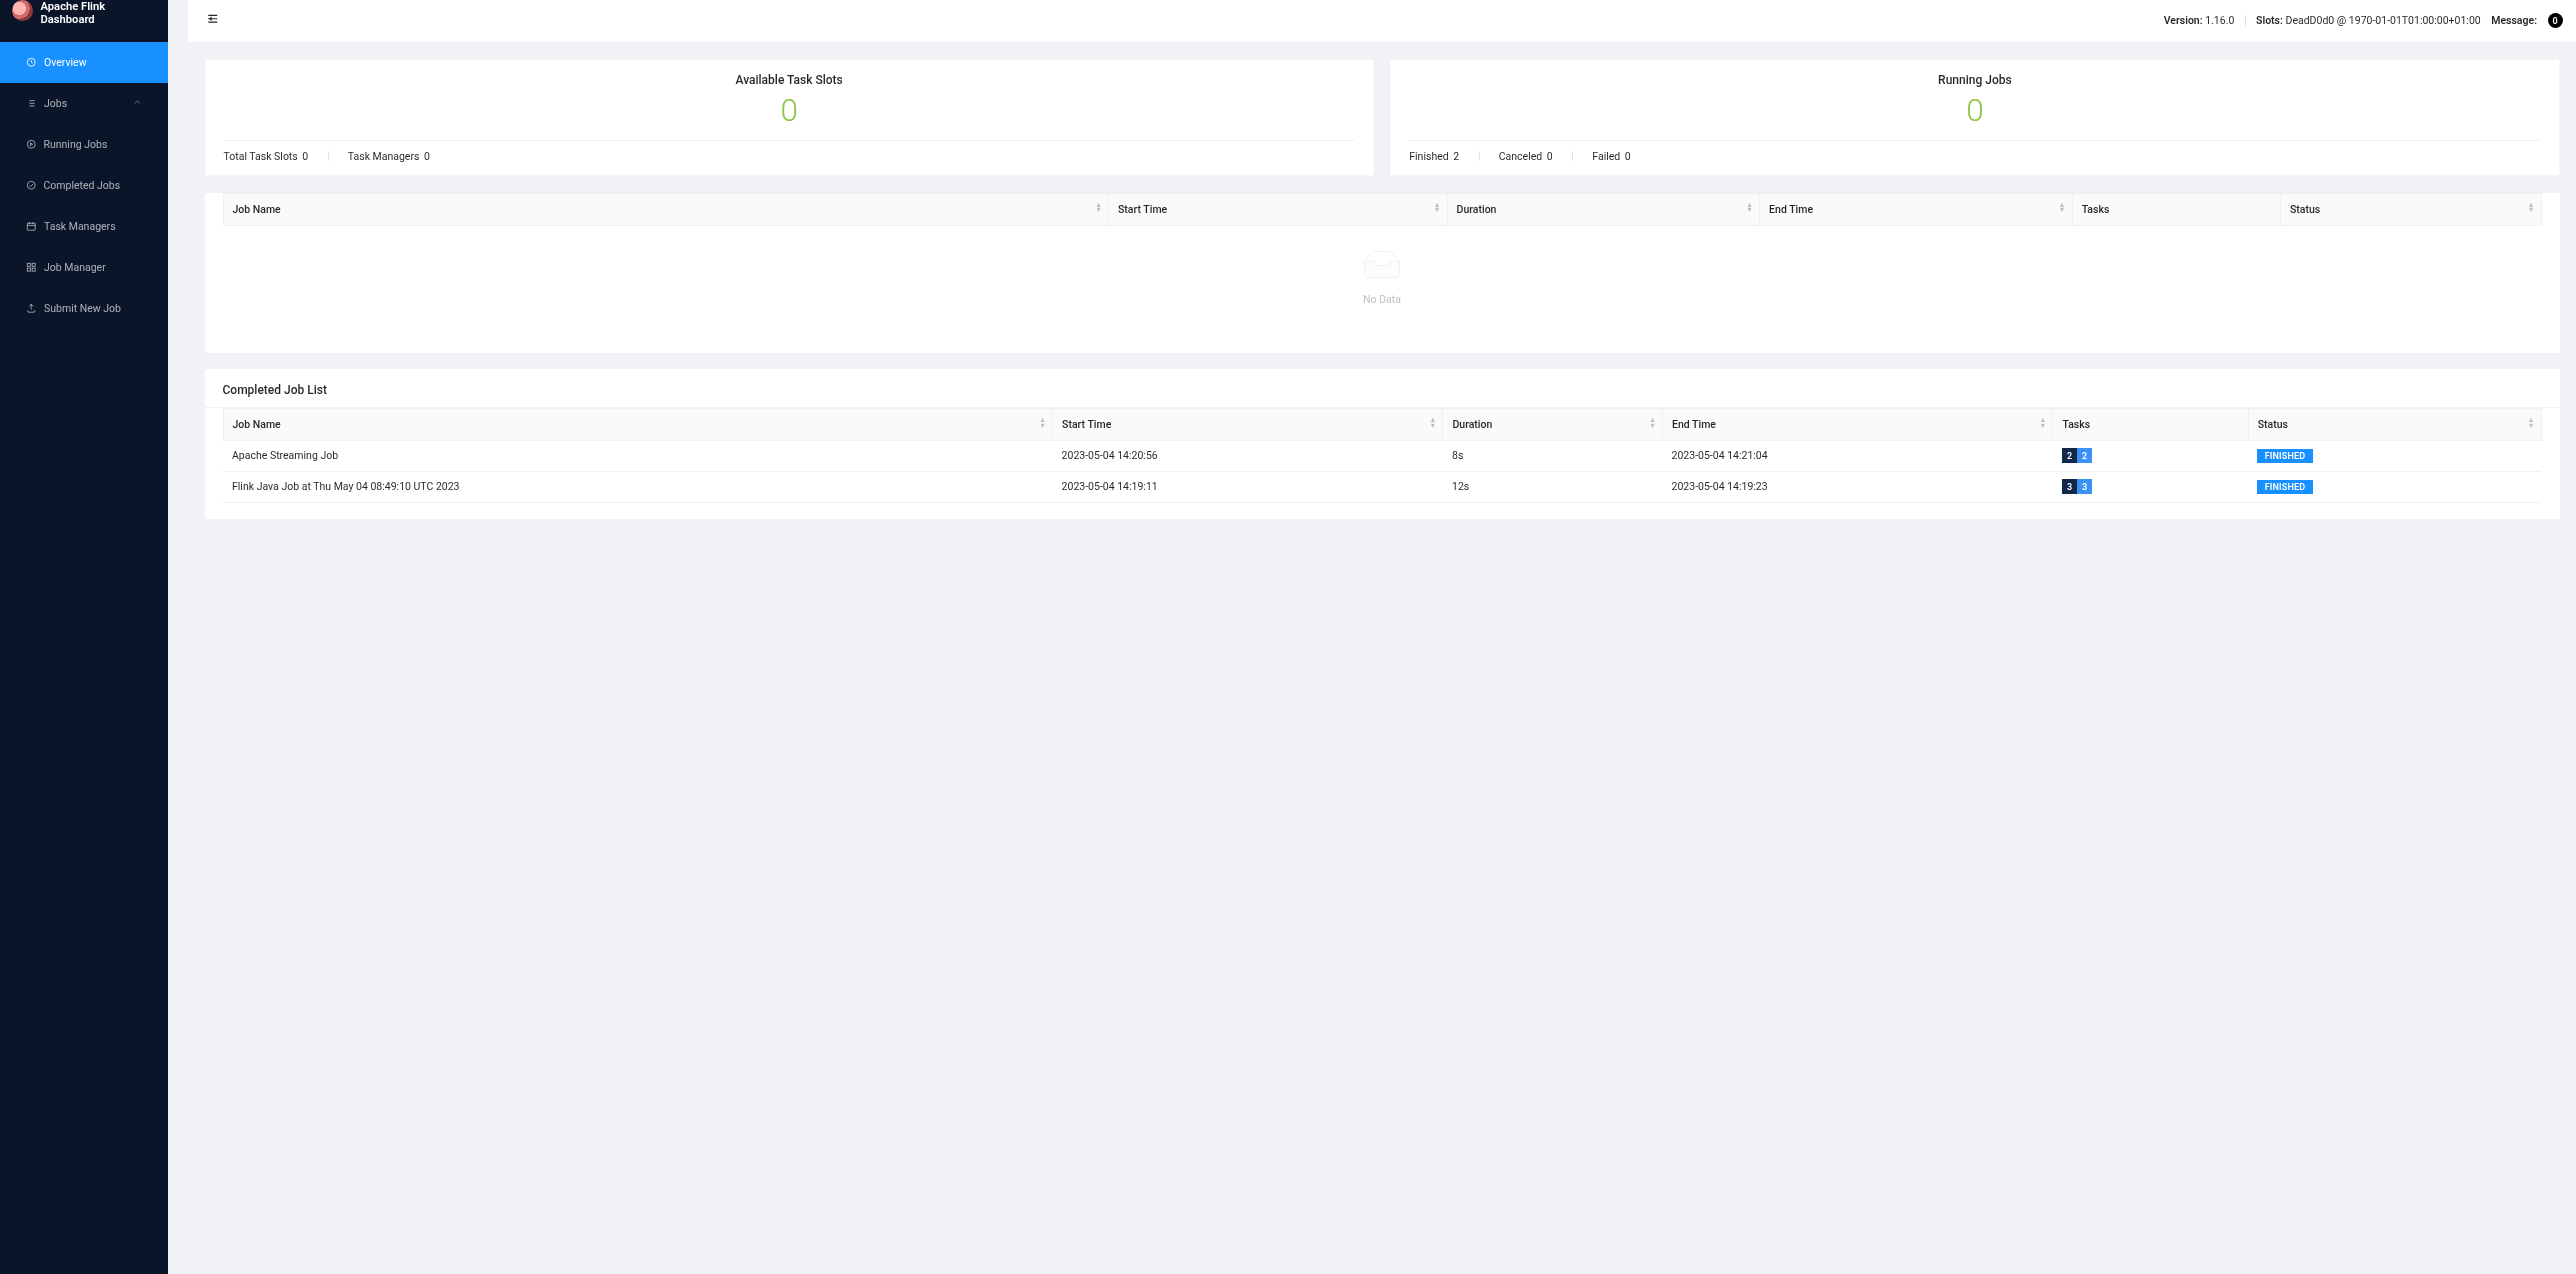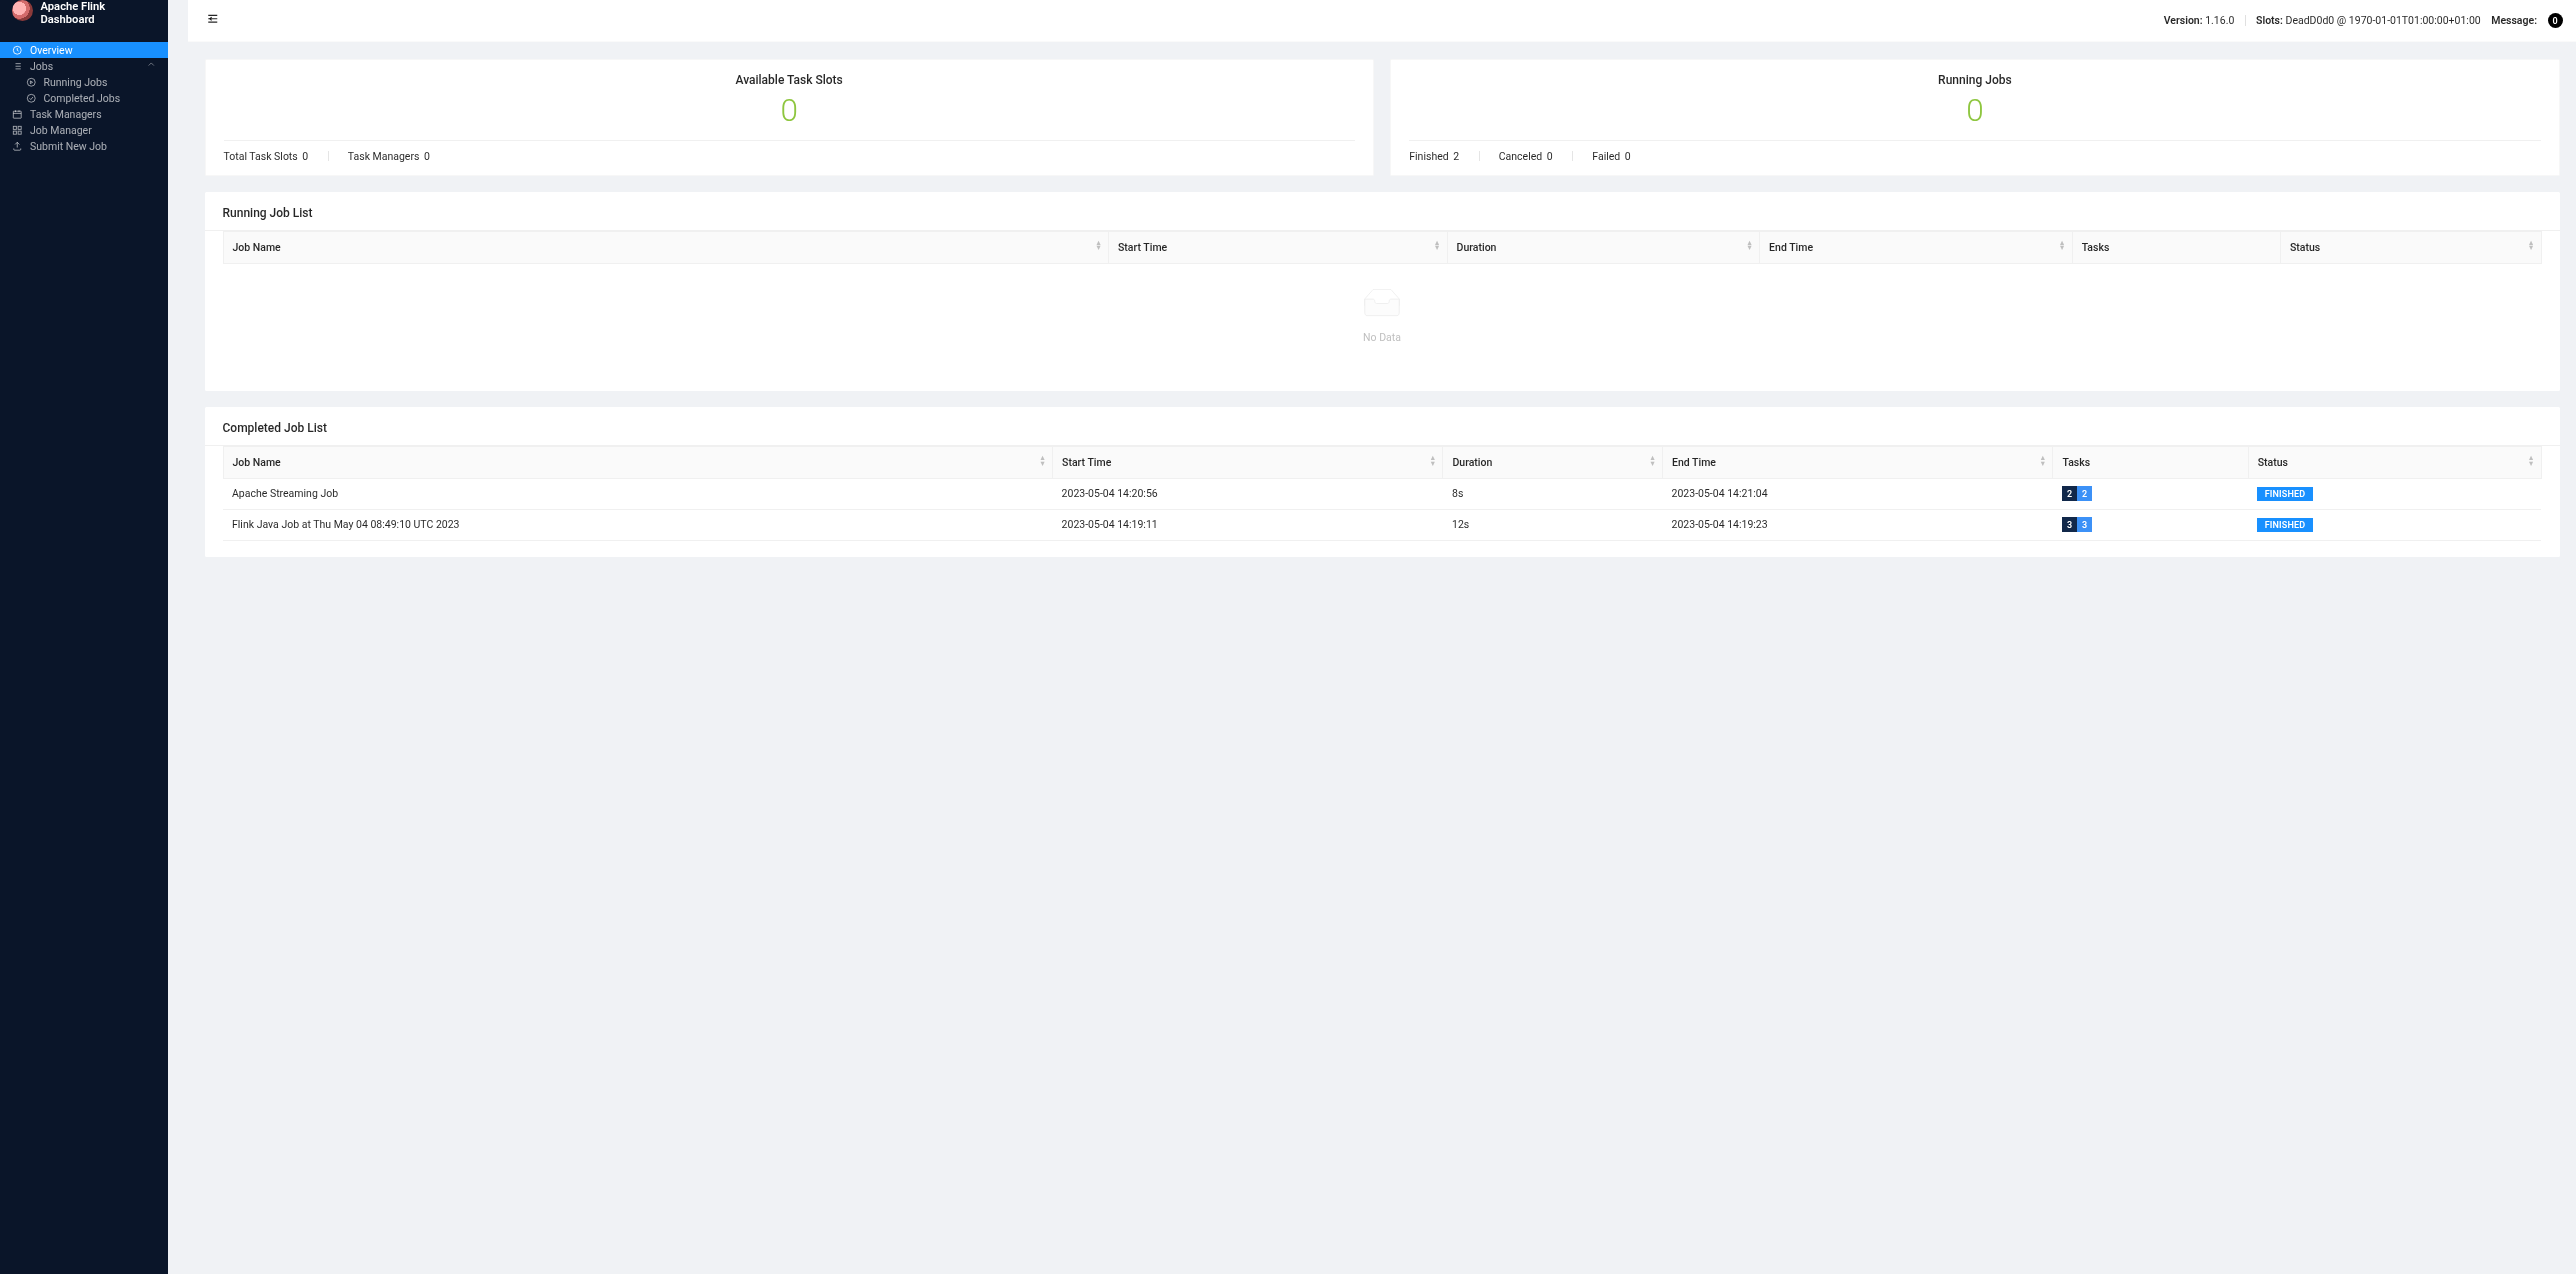--- a/index.html
+++ b/index.html
@@ -26,22 +26,22 @@
       font-size: 11.2px;
     }
     .logo-img {
       width: 21px; height: 21px; border-radius: 50%;
       background: radial-gradient(circle at 35% 40%, #ffb3b3 0 35%, #d36b6b 36% 55%, #8b3a3a 56% 100%);
       position: relative; flex-shrink:0;
     }
     .sidebar-menu { list-style: none; }
     .menu-item {
       display: flex; align-items: center;
-      padding: 0 12px;
-      height: 16px;
+      padding: 0 26px;
+      height: 41px;
       cursor: pointer;
       gap: 7.5px;
       font-size: 10.5px;
     }
     .menu-item.selected { background: #1890ff; color: #fff; }
     .menu-item .arrow { margin-left: auto; opacity:.7; }
     .submenu .menu-item { padding-left: 25.5px; }
     .icon-box { width: 10.5px; display:flex; justify-content:center; align-items:center;}
     .sidebar svg { width:10.5px; height:10.5px; }
 
@@ -222,21 +222,20 @@
             <span><span class="lbl">Finished</span><span class="val">2</span></span>
             <span class="stat-sub-sep"></span>
             <span><span class="lbl">Canceled</span><span class="val">0</span></span>
             <span class="stat-sub-sep"></span>
             <span><span class="lbl">Failed</span><span class="val">0</span></span>
           </div>
         </div>
       </div>
 
       <div class="panel">
-        <div class="panel-title">Running Job List</div>
         <div class="panel-divider"></div>
         <div class="panel-body">
           <table class="data-table">
             <thead>
               <tr>
                 <th class="col-job-r"><span>Job Name</span><span class="sort-arrows">
                       <span>▴</span>
                       <span>▾</span>
                     </span></th>
                 <th class="col-start-r"><span>Start Time</span><span class="sort-arrows">

